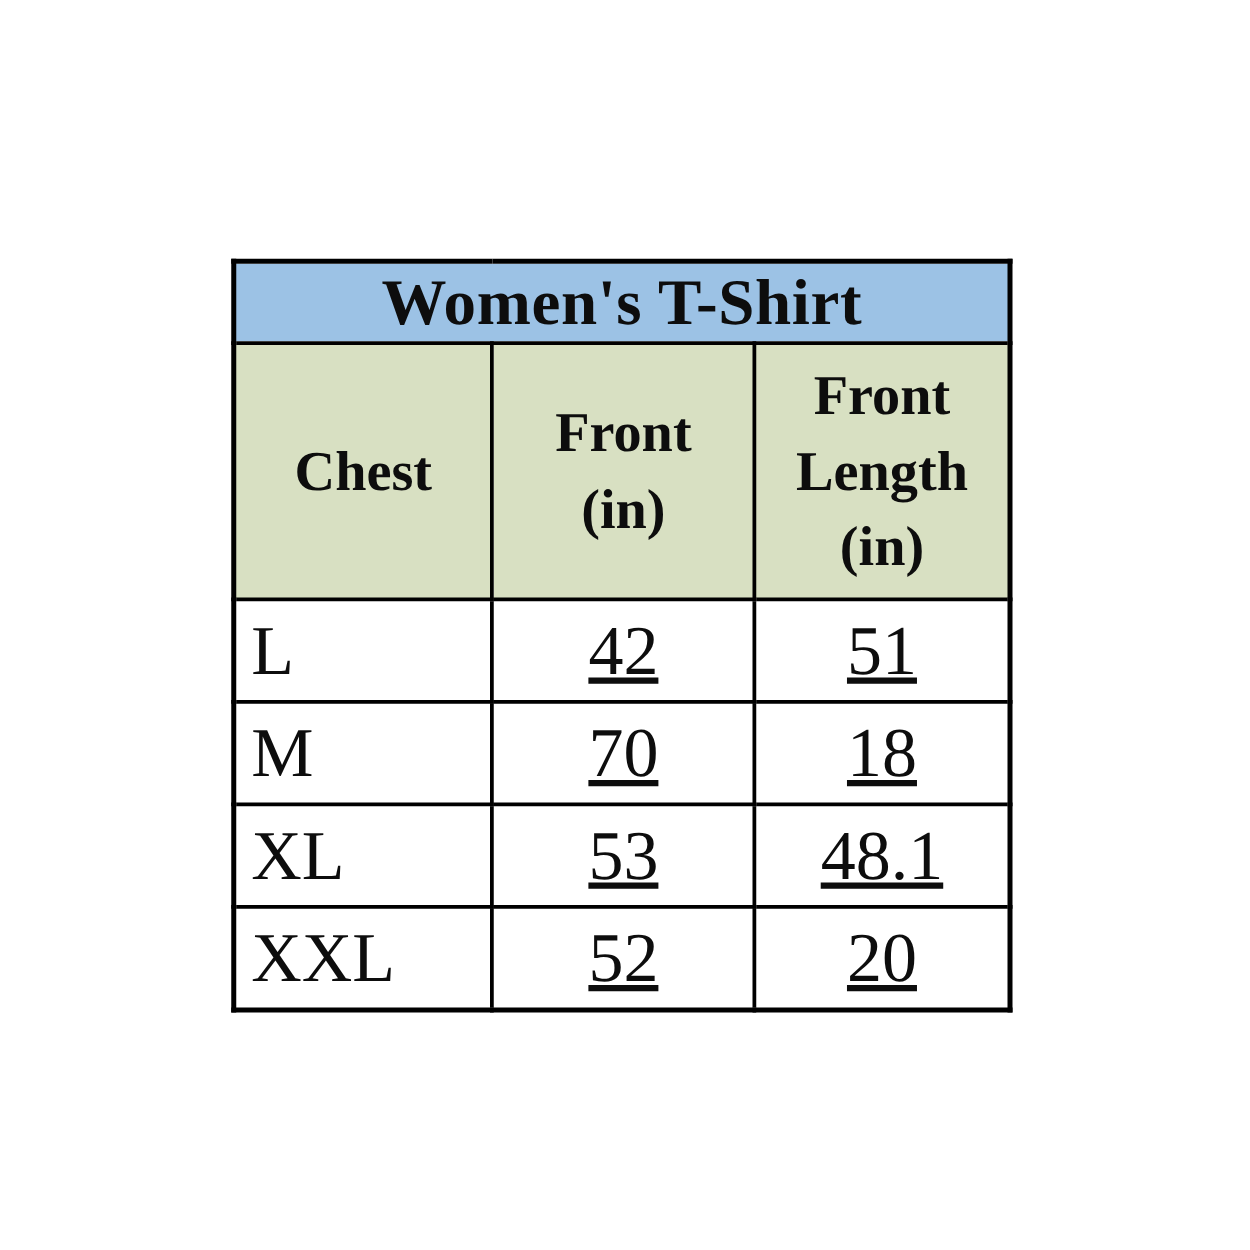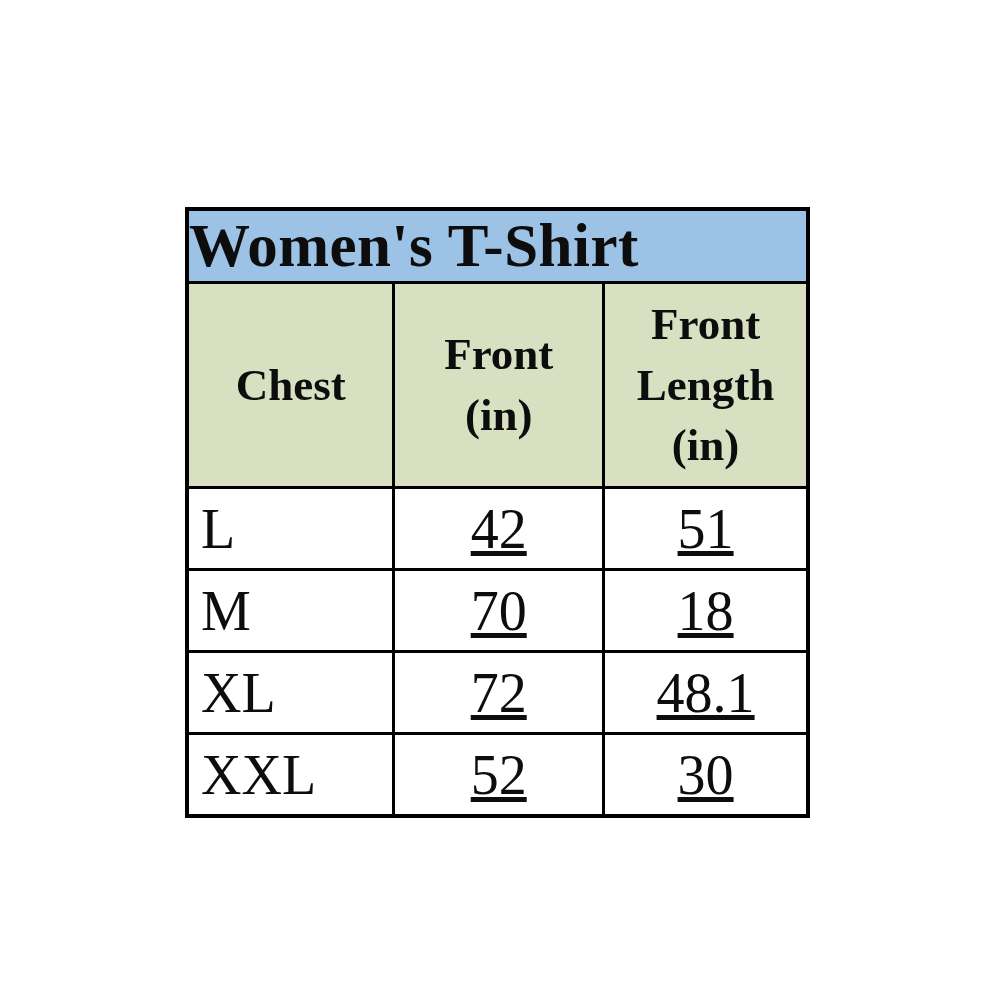--- a/index.html
+++ b/index.html
@@ -31,23 +31,23 @@
     color: #0d0d0d;
   }
   table.size-chart td, table.size-chart th {
     border: 3px solid #000000;
     padding: 0;
     overflow: hidden;
   }
   .title-row th {
     height: 62px;
     background: #9cc2e5;
-    font-size: 61px;
+    font-size: 52px;
     font-weight: bold;
-    text-align: left;
+    text-align: center;
     vertical-align: middle;
     letter-spacing: 0.5px;
   }
   .header-row th {
     height: 202px;
     background: #d8e0c2;
     font-size: 45px;
     font-weight: bold;
     text-align: center;
     vertical-align: middle;
@@ -103,24 +103,24 @@
           <td class="num-cell">42</td>
           <td class="num-cell">51</td>
         </tr>
         <tr class="data-row">
           <td class="size-cell">M</td>
           <td class="num-cell">70</td>
           <td class="num-cell">18</td>
         </tr>
         <tr class="data-row">
           <td class="size-cell">XL</td>
-          <td class="num-cell">72</td>
+          <td class="num-cell">53</td>
           <td class="num-cell">48.1</td>
         </tr>
         <tr class="data-row">
           <td class="size-cell">XXL</td>
           <td class="num-cell">52</td>
-          <td class="num-cell">30</td>
+          <td class="num-cell">20</td>
         </tr>
       </tbody>
     </table>
   </div>
 </div>
 
 </body></html>

